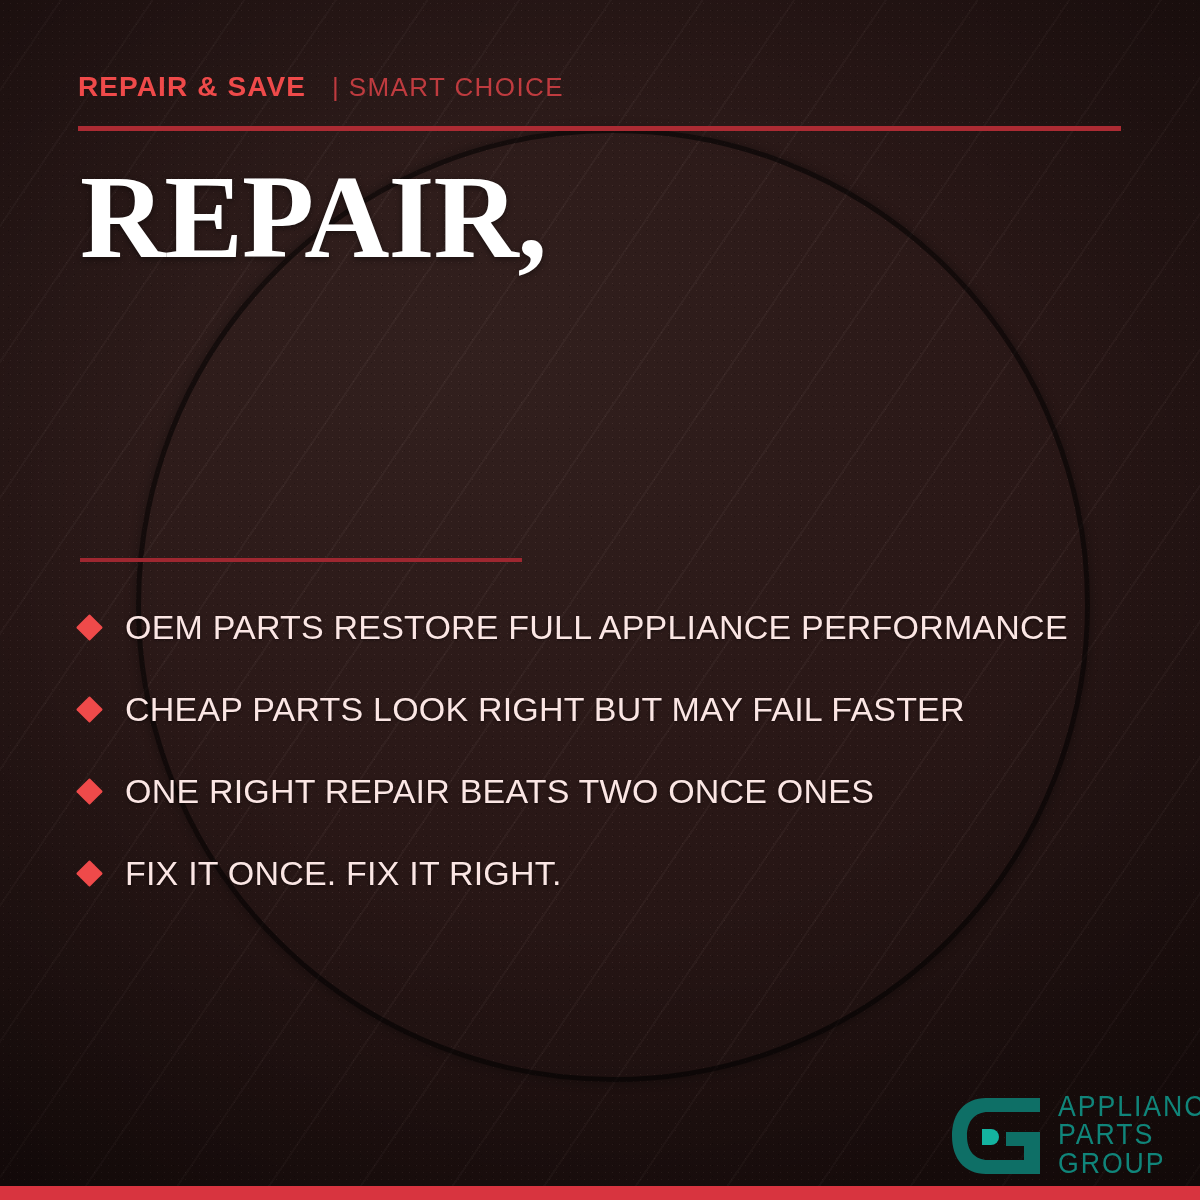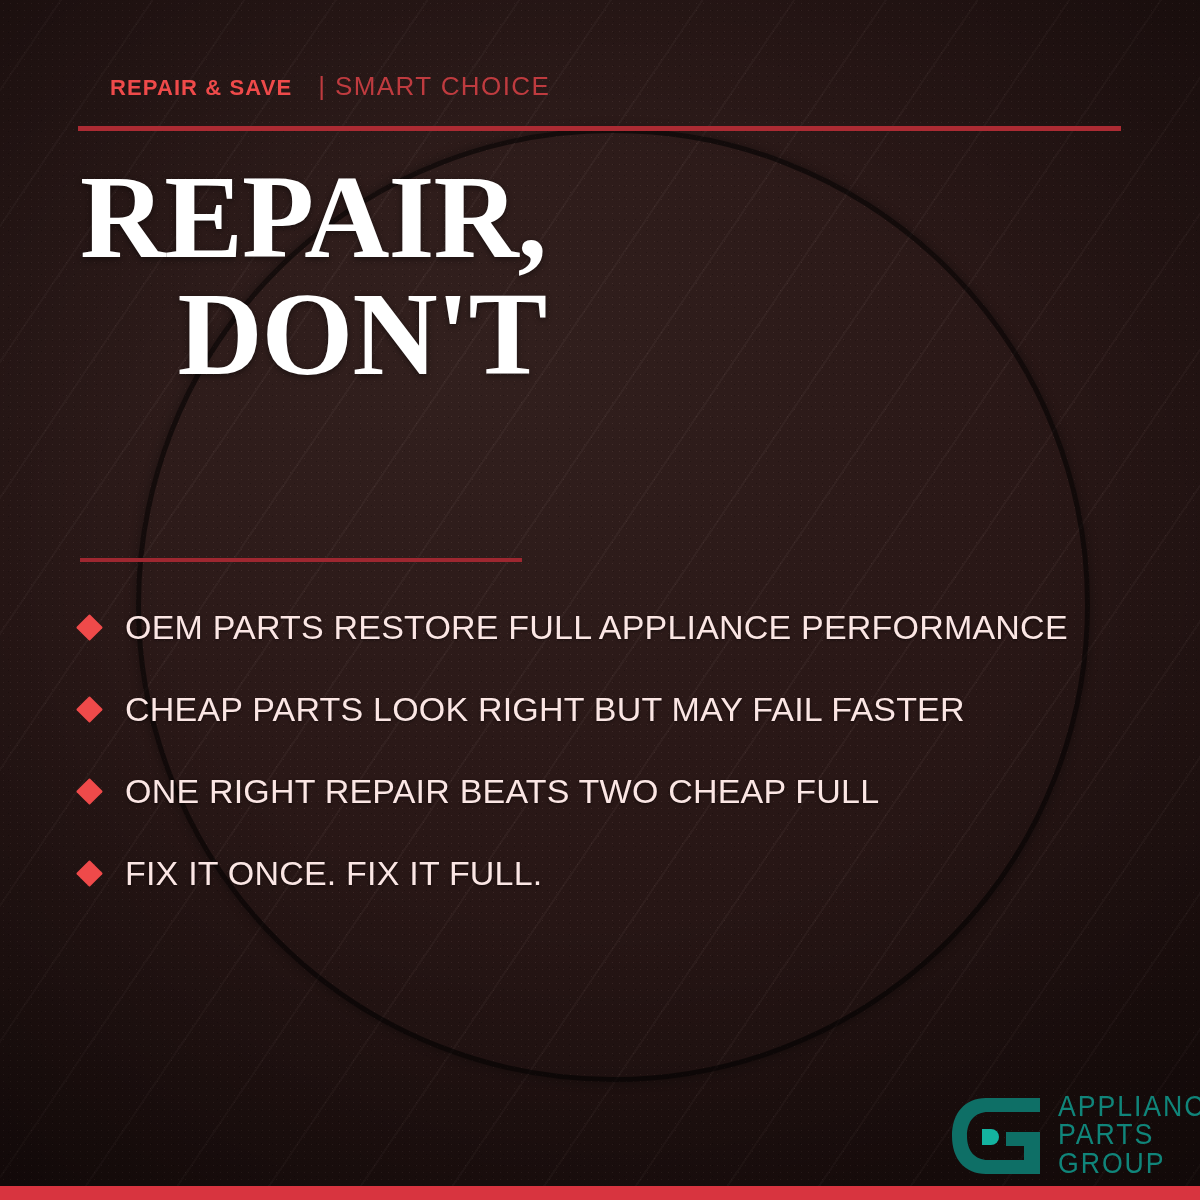--- a/index.html
+++ b/index.html
@@ -69,25 +69,24 @@
   .content { position: absolute; inset: 0; }
 
   .eyebrow {
     position: absolute;
     left: 78px;
     top: 73px;
     white-space: nowrap;
     line-height: 1;
   }
   .eyebrow-main {
-    font-size: 22px;
+    font-size: 28px;
     font-weight: bold;
     letter-spacing: 1.1px;
     color: #ef4a4a;
-    margin-left: 32px;
   }
   .eyebrow-sub {
     font-size: 26px;
     font-weight: normal;
     letter-spacing: 1.4px;
     color: #bf3b3f;
     margin-left: 26px;
   }
   .rule-top {
     position: absolute;
@@ -198,45 +197,44 @@
   <div class="content">
 
     <div class="eyebrow">
       <span class="eyebrow-main">REPAIR &amp; SAVE</span><span class="eyebrow-sub">| SMART CHOICE</span>
     </div>
 
     <div class="rule-top"></div>
 
     <div class="headline">
       <span class="line">REPAIR,</span>
-      <span class="line">DON'T</span>
     </div>
 
     <div class="rule-mid"></div>
 
     <div class="bullets">
 
       <div class="bullet">
         <span class="bullet-marker"></span>
         <span class="bullet-text">OEM PARTS RESTORE FULL APPLIANCE PERFORMANCE</span>
       </div>
 
       <div class="bullet">
         <span class="bullet-marker"></span>
         <span class="bullet-text">CHEAP PARTS LOOK RIGHT BUT MAY FAIL FASTER</span>
       </div>
 
       <div class="bullet">
         <span class="bullet-marker"></span>
-        <span class="bullet-text">ONE RIGHT REPAIR BEATS TWO CHEAP FULL</span>
-      </div>
-
-      <div class="bullet">
-        <span class="bullet-marker"></span>
-        <span class="bullet-text">FIX IT ONCE. FIX IT FULL.</span>
+        <span class="bullet-text">ONE RIGHT REPAIR BEATS TWO ONCE ONES</span>
+      </div>
+
+      <div class="bullet">
+        <span class="bullet-marker"></span>
+        <span class="bullet-text">FIX IT ONCE. FIX IT RIGHT.</span>
       </div>
 
     </div>
 
     <div class="logo">
       <span class="logo-mark">
         <svg width="104" height="92" viewBox="0 0 104 92" aria-hidden="true">
           <path d="M96 8 H42 C21 8 8 23 8 46 C8 69 21 84 42 84 H96 V42 H62 V56 H80 V70 H44 C31 70 23 61 23 46 C23 31 31 22 44 22 H96 Z" fill="#0e6f66"></path>
           <path d="M47 39 a8 8 0 0 1 0 16 h-9 v-16 z" fill="#14b3a0"></path>
         </svg>

